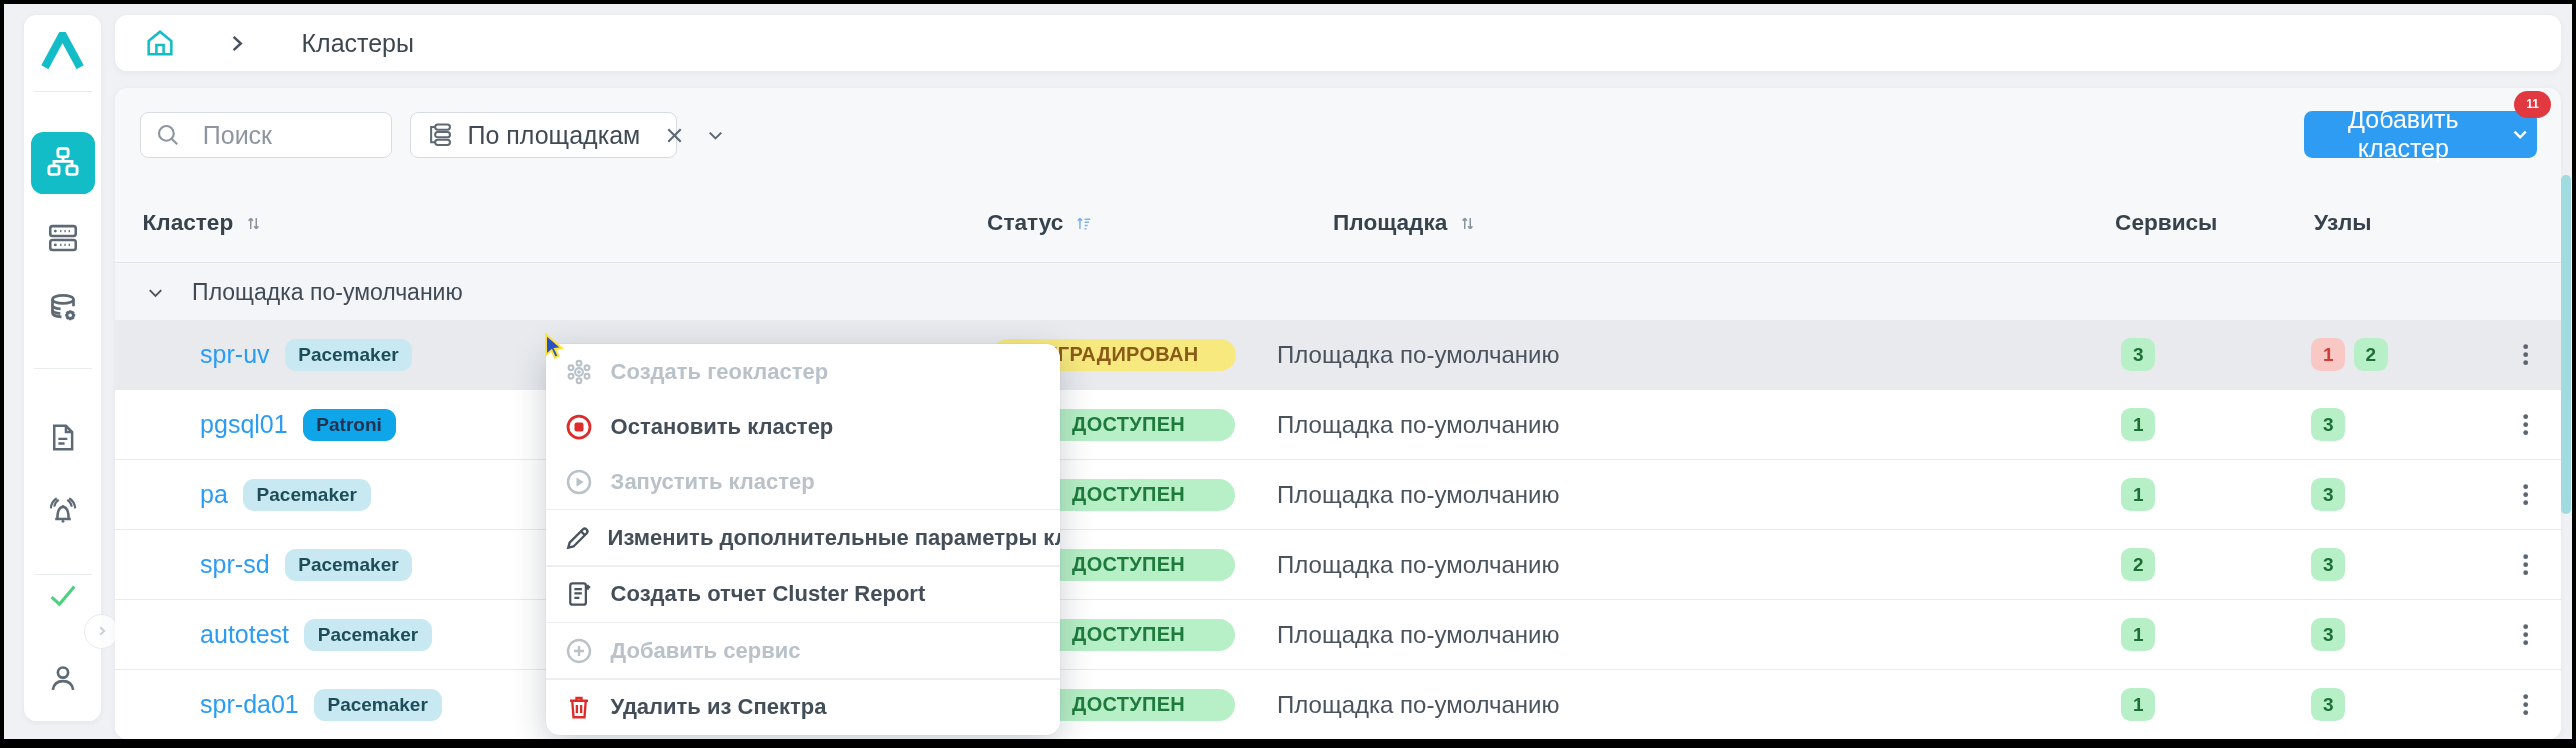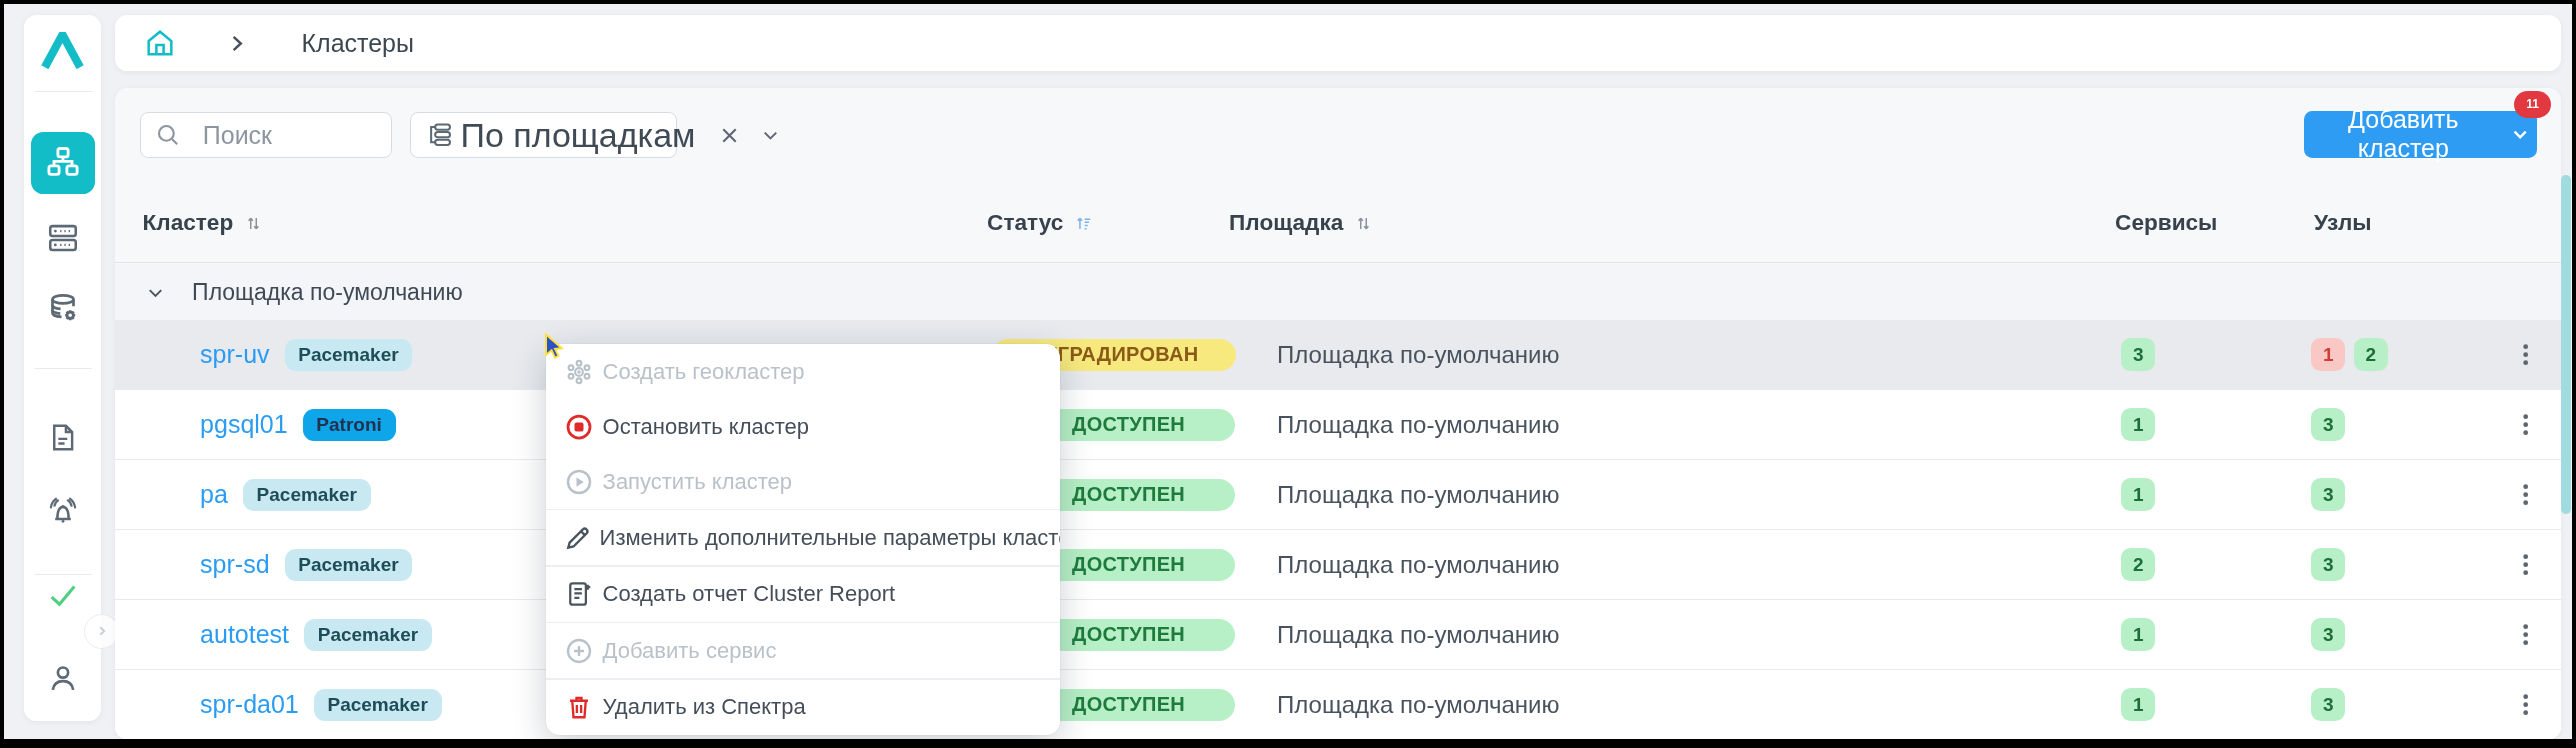--- a/index.html
+++ b/index.html
@@ -17,21 +17,21 @@
   .crumb .home{margin-left:29px;color:#12bdc7;display:flex;}
   .crumb .sep{margin-left:23px;color:#47525d;display:flex;}
   .crumb .title{margin-left:27.4px;font-size:25px;color:#3d4750;}
   
   .main{position:absolute;left:111px;top:84px;width:2446px;height:651px;background:#f6f8fa;border-radius:12.3px;box-shadow:0 1.4px 6.9px rgba(24,39,56,.05);overflow:hidden;}
   .search{position:absolute;left:25px;top:24px;width:250px;height:44px;background:#fff;border:1.4px solid #d6dbe1;border-radius:8.2px;display:flex;align-items:center;color:#8d96a0;}
   .search svg{margin-left:13.7px;}
   .search .ph{margin-left:22px;font-size:25px;}
   .filter{position:absolute;left:295px;top:24px;width:265px;height:44px;background:#fff;border:1.4px solid #d6dbe1;border-radius:8.2px;display:flex;align-items:center;color:#3f4a55;}
   .filter .fic{margin-left:15px;display:flex;color:#5d6974;}
-  .filter .fl{margin-left:7px;font-size:34px;white-space:nowrap;}
+  .filter .fl{margin-left:14px;font-size:25px;white-space:nowrap;}
   .filter .fx{margin-left:23px;display:flex;color:#5d6974;}
   .filter .fch{margin-left:18px;display:flex;color:#5d6974;}
   .add-btn{position:absolute;left:2189px;top:22.6px;width:233px;height:47px;background:#2f9cf3;border-radius:8.2px;display:flex;align-items:center;justify-content:center;color:#fff;}
   .add-btn .al{font-size:25px;}
   .add-btn svg{margin-left:12.3px;}
   .add-badge{position:absolute;left:2399px;top:2.7px;min-width:37px;height:27.4px;background:#e2383f;border-radius:13.7px;color:#fff;font-size:12px;font-weight:bold;display:flex;align-items:center;justify-content:center;}
   
   .thead{position:absolute;left:0;top:110px;width:2446px;height:64px;}
   .th{position:absolute;top:12.3px;font-size:22.6px;font-weight:bold;color:#37424d;display:flex;align-items:center;}
   .th .sic{margin-left:11px;display:flex;}
@@ -57,21 +57,21 @@
   .cbadge{min-width:29px;height:33px;border-radius:9.6px;display:flex;align-items:center;justify-content:center;font-size:19px;font-weight:bold;padding:0 2.7px;}
   .cb-ok{background:#b7f0c6;color:#1d6e37;}
   .cb-error{background:#f9c8c5;color:#cf3f38;}
   .kebab{position:absolute;left:2392px;top:0;width:38px;height:69px;display:flex;align-items:center;justify-content:center;color:#5c6670;}
   
   .vscroll{position:absolute;left:2557px;top:171px;width:9.6px;height:339px;background:#9fdbdf;border-radius:4.8px;}
   
   .cmenu{position:absolute;left:542px;top:340px;width:514px;background:#fff;border-radius:13.7px;box-shadow:0 9.6px 34px rgba(20,35,50,.22),0 0 0 0.7px rgba(20,35,50,.03);overflow:hidden;}
   .mi{height:55px;display:flex;align-items:center;padding-left:16.5px;}
   .mi .mic{width:33px;display:flex;justify-content:center;color:#4a545e;}
-  .mi .ml{margin-left:7px;font-size:22px;color:#434e59;white-space:nowrap;}
+  .mi .ml{margin-left:15px;font-size:22px;color:#434e59;white-space:nowrap;font-weight:bold;}
   .mi.dis .mic,.mi.dis .ml{color:#b9c1c9;}
   .mi.danger .mic{color:#e02b2b;}
   .mdiv{height:1.4px;background:#eceef1;margin:0;}
   .cursor{position:absolute;left:536px;top:328px;z-index:50;}
 </style>
 </head>
 <body>
 
 <div class="page">
 
@@ -234,21 +234,21 @@
         </span>
       </span>
       <span class="th" style="left:872px">
         <span>Статус</span>
         <span class="sic">
           <svg width="19" height="19" viewBox="0 0 24 24" fill="none" stroke="#7fb0ec" stroke-width="1.9">
               <path d="M7.5 19 V5.5 M7.5 5.5 L4.8 8.6 M7.5 5.5 L10.2 8.6 M13.5 6.5 h7 M13.5 10.5 h5.4 M13.5 14.5 h3.8 M13.5 18.5 h2.4"></path>
             </svg>
         </span>
       </span>
-      <span class="th" style="left:1114px">
+      <span class="th" style="left:1218px">
         <span>Площадка</span>
         <span class="sic">
           <svg width="19" height="19" viewBox="0 0 24 24" fill="none" stroke="#8a939c" stroke-width="1.9">
               <path d="M8.5 19 V5.5 M8.5 5.5 L5.8 8.6 M8.5 5.5 L11.2 8.6 M15.5 5 V18.5 M15.5 18.5 L12.8 15.4 M15.5 18.5 L18.2 15.4"></path>
             </svg>
         </span>
       </span>
       <span class="th" style="left:2000px">
           <span>Сервисы</span>
         </span>

